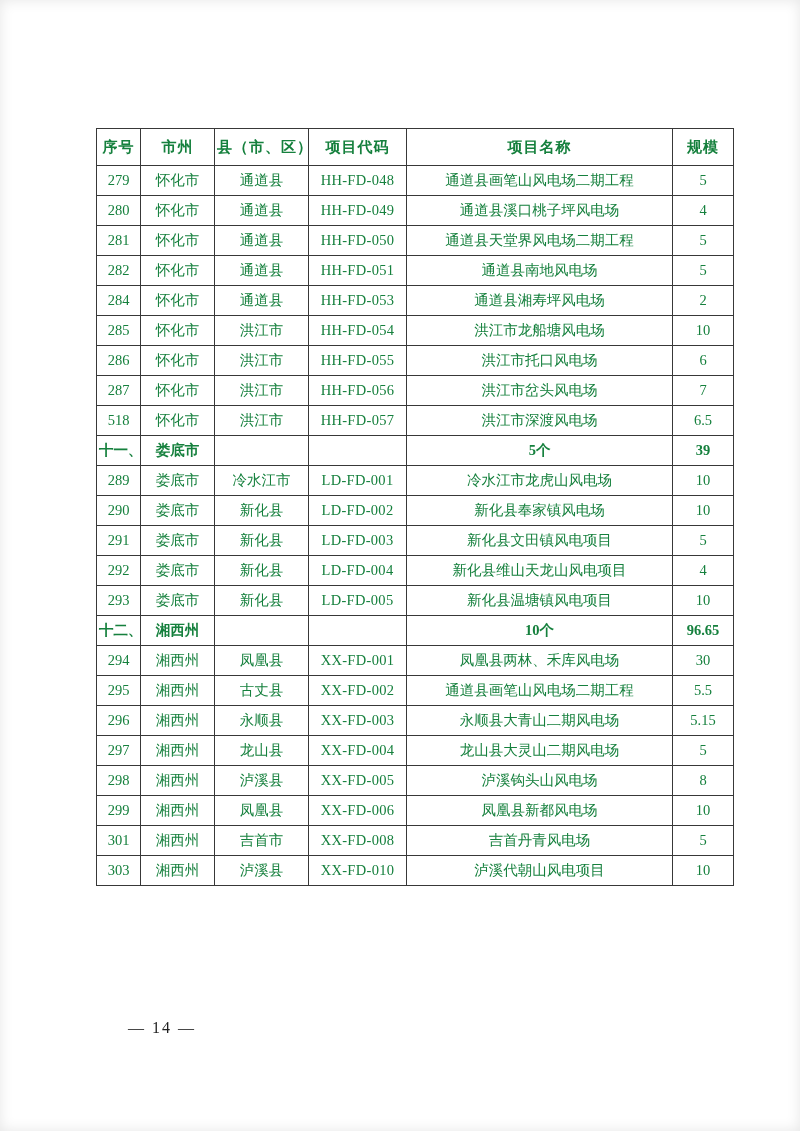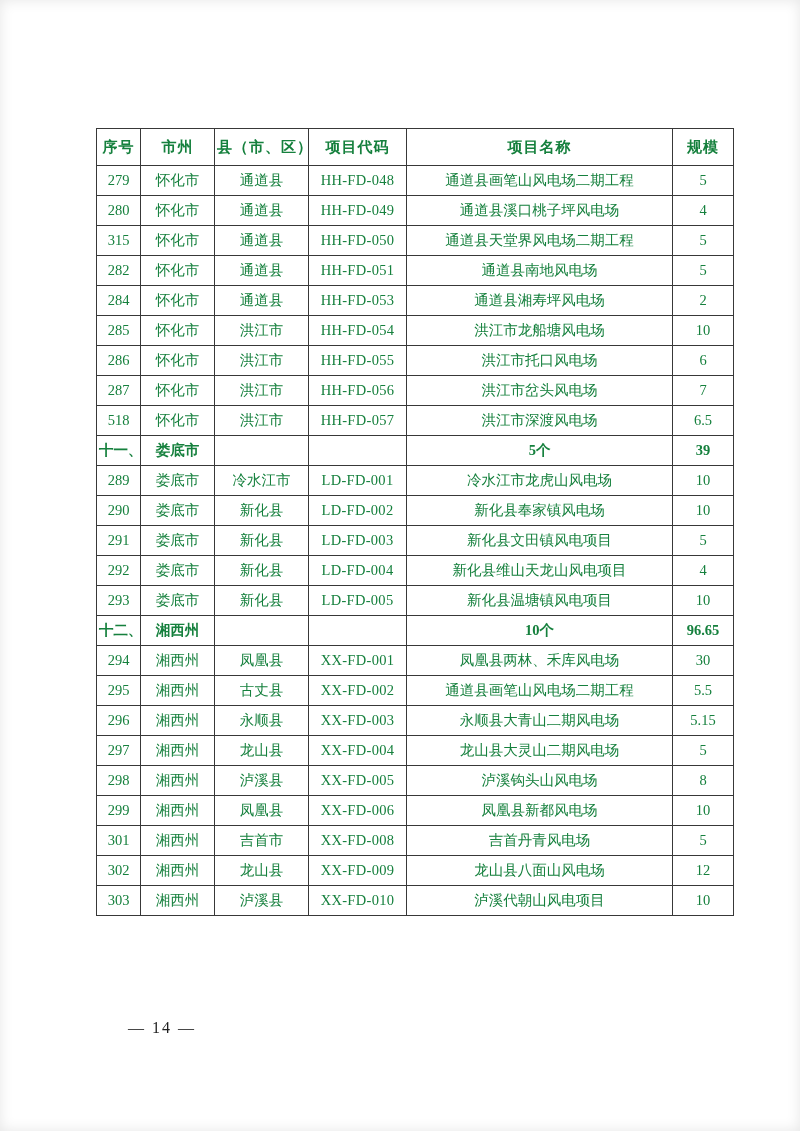--- a/index.html
+++ b/index.html
@@ -98,21 +98,21 @@
     </tr>
         <tr>
       <td>280</td>
       <td>怀化市</td>
       <td>通道县</td>
       <td class="code-cell">HH-FD-049</td>
       <td>通道县溪口桃子坪风电场</td>
       <td>4</td>
     </tr>
         <tr>
-      <td>315</td>
+      <td>281</td>
       <td>怀化市</td>
       <td>通道县</td>
       <td class="code-cell">HH-FD-050</td>
       <td>通道县天堂界风电场二期工程</td>
       <td>5</td>
     </tr>
         <tr>
       <td>282</td>
       <td>怀化市</td>
       <td>通道县</td>
@@ -266,28 +266,20 @@
     </tr>
         <tr>
       <td>301</td>
       <td>湘西州</td>
       <td>吉首市</td>
       <td class="code-cell">XX-FD-008</td>
       <td>吉首丹青风电场</td>
       <td>5</td>
     </tr>
         <tr>
-      <td>302</td>
-      <td>湘西州</td>
-      <td>龙山县</td>
-      <td class="code-cell">XX-FD-009</td>
-      <td>龙山县八面山风电场</td>
-      <td>12</td>
-    </tr>
-        <tr>
       <td>303</td>
       <td>湘西州</td>
       <td>泸溪县</td>
       <td class="code-cell">XX-FD-010</td>
       <td>泸溪代朝山风电项目</td>
       <td>10</td>
     </tr>
       </tbody>
   </table>
 

